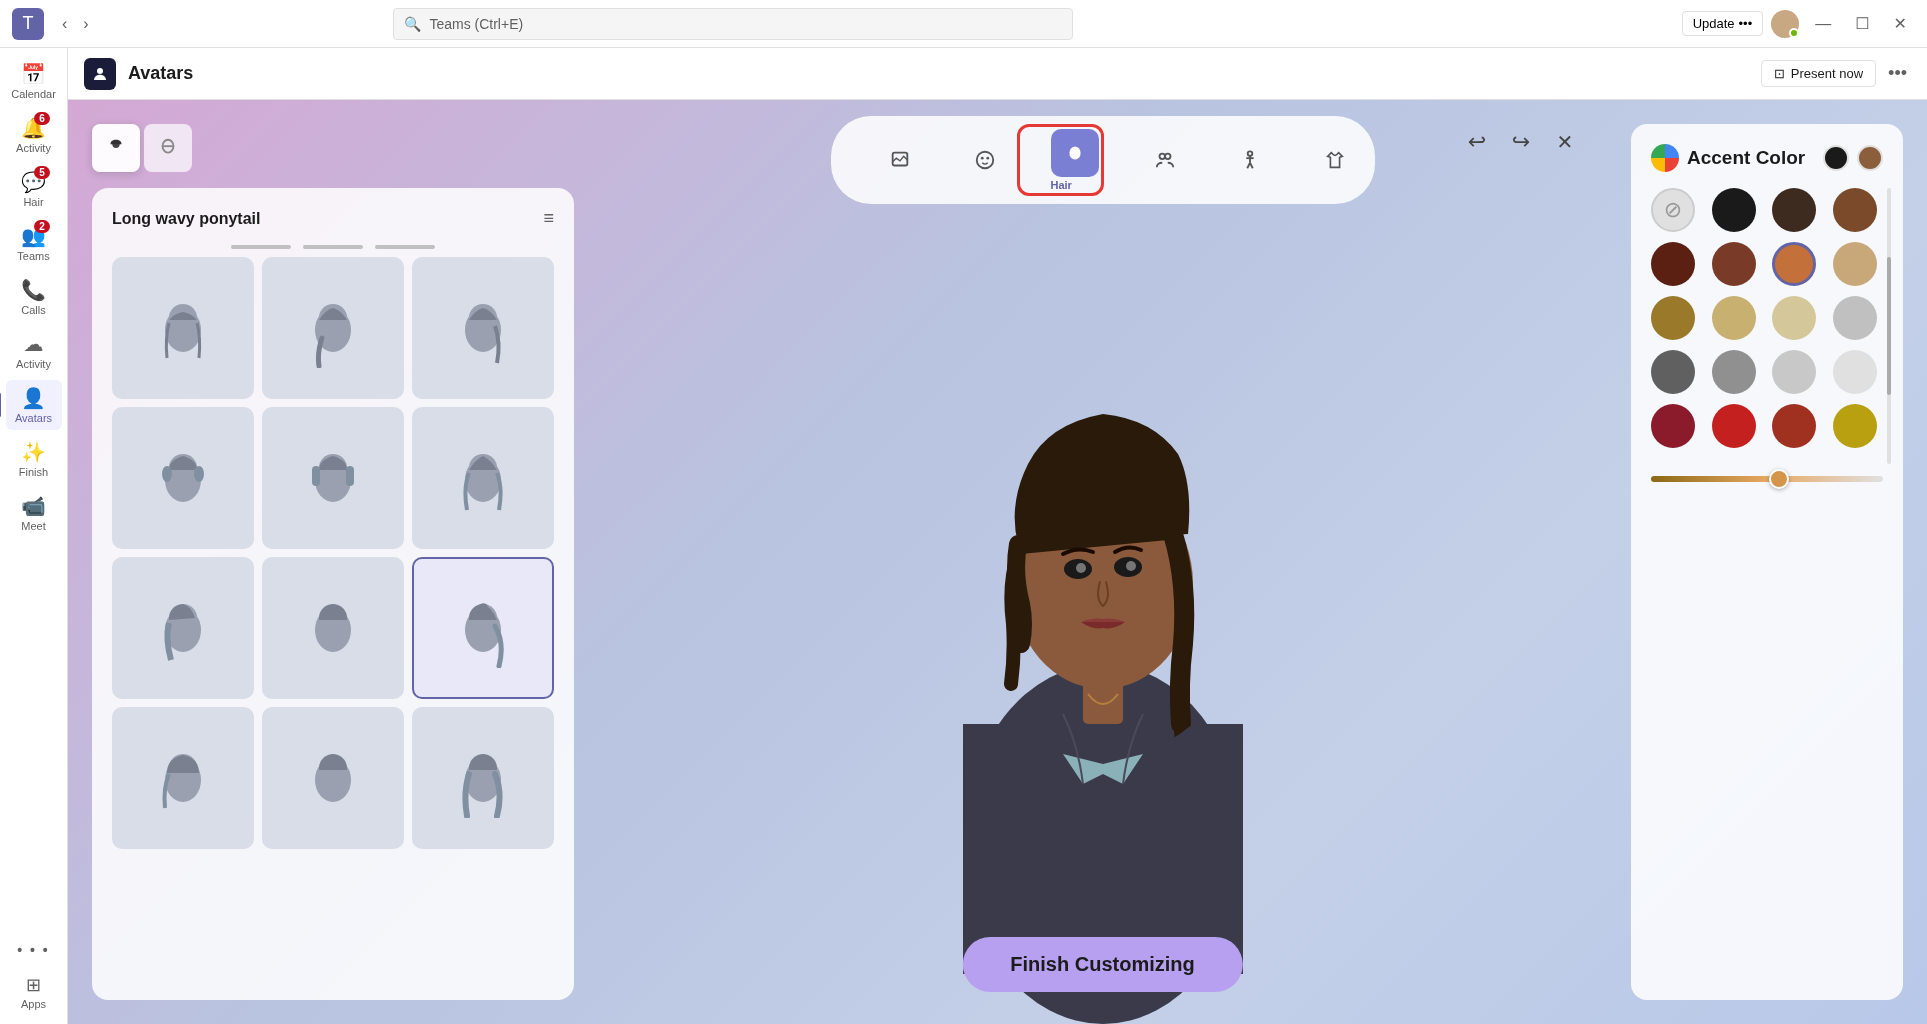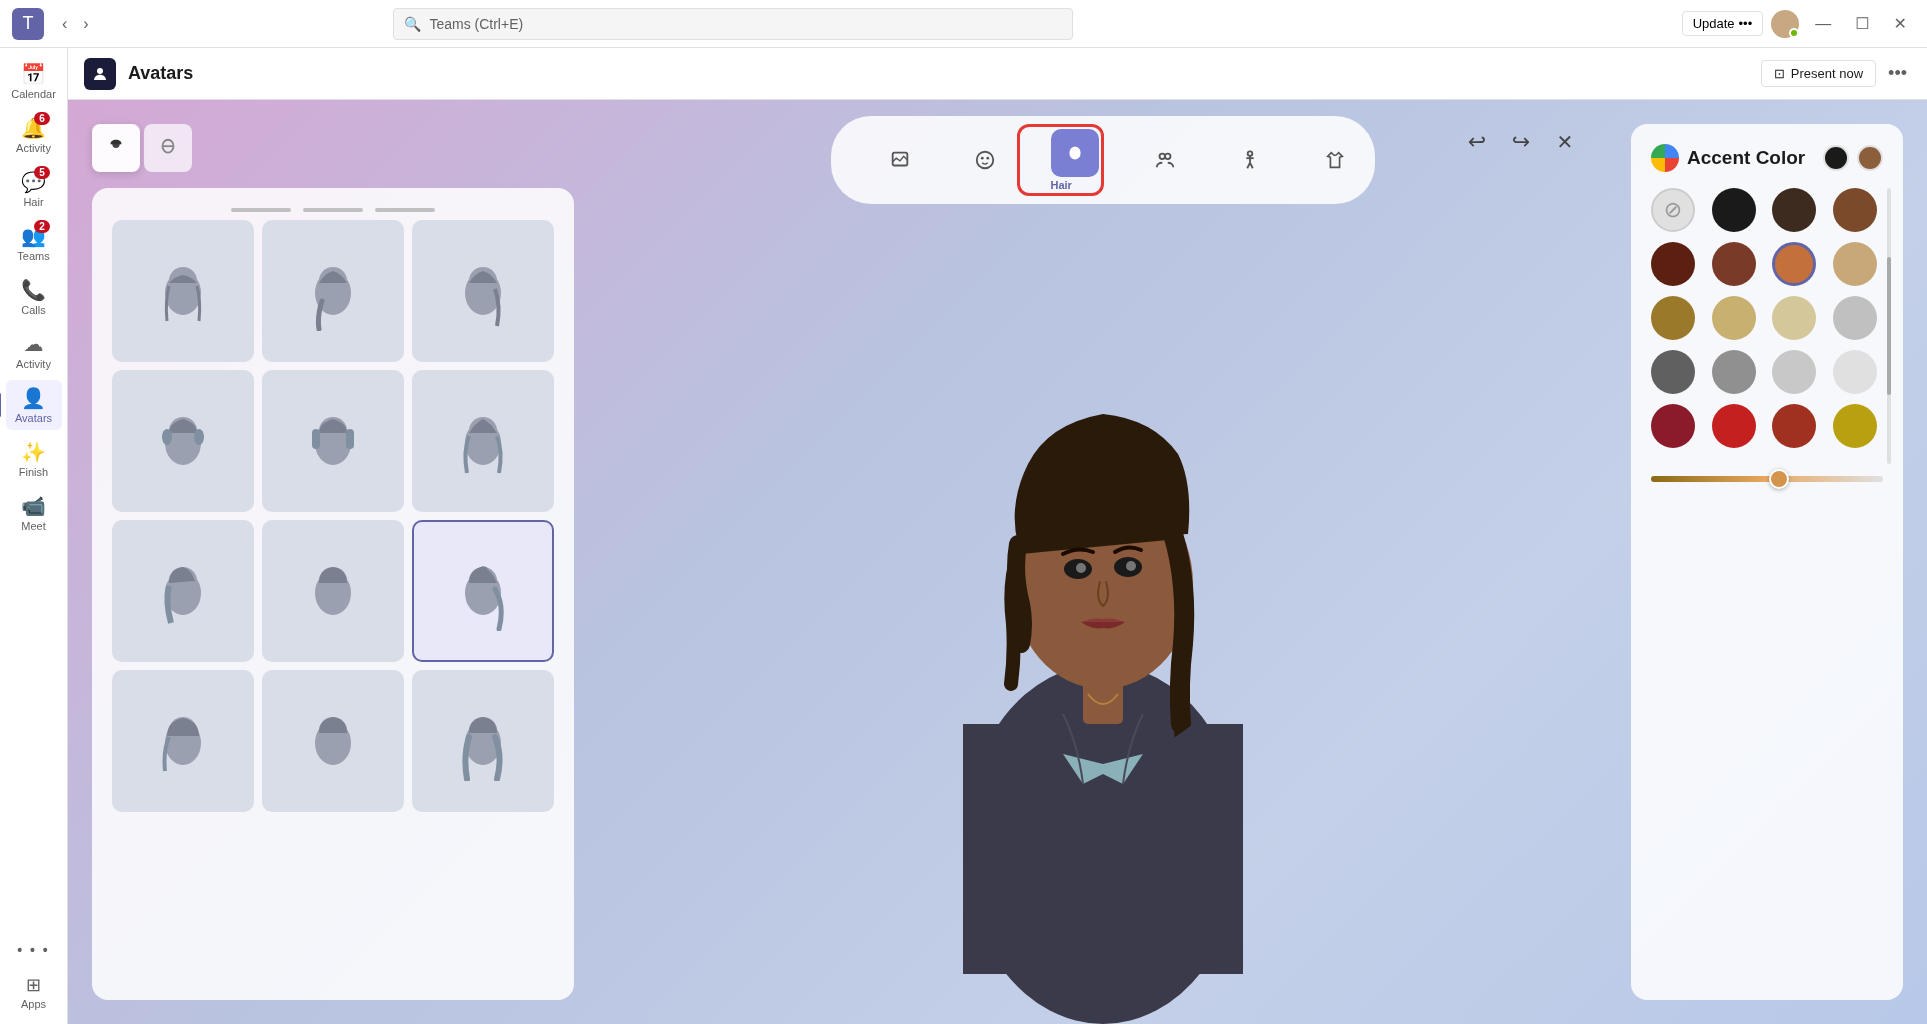--- a/index.html
+++ b/index.html
@@ -508,20 +508,24 @@
           </button>
           <button class="hair-tab">
             <svg width="22" height="22" viewBox="0 0 24 24" fill="#888">
               <ellipse cx="12" cy="10" rx="6" ry="7" fill="none" stroke="#888" stroke-width="2"></ellipse>
               <line x1="6" y1="10" x2="18" y2="10" stroke="#888" stroke-width="2"></line>
             </svg>
           </button>
         </div>
 
         <div class="hair-style-card">
+          <div class="hair-style-header">
+            <span class="hair-style-title">Long wavy ponytail</span>
+            <button class="filter-btn">≡</button>
+          </div>
 
           <div style="display:flex; gap:12px; justify-content:center; margin-bottom:8px;">
             <div style="width:60px; height:4px; background:#c0c0c0; border-radius:2px;"></div>
             <div style="width:60px; height:4px; background:#c0c0c0; border-radius:2px;"></div>
             <div style="width:60px; height:4px; background:#c0c0c0; border-radius:2px;"></div>
           </div>
           <div class="hair-scroll">
             <div class="hair-grid">
 
               <div class="hair-item">
@@ -738,20 +742,21 @@
 
             <path d="M200 530 L220 560 L240 550 L260 560 L280 530 L240 540 Z" fill="#8ab0b8"></path>
 
             <path d="M225 470 Q240 490 255 470" stroke="#b88040" stroke-width="2" fill="none"></path>
 
             <path d="M200 490 Q215 520 220 560" stroke="#4a4a5a" stroke-width="2" fill="none"></path>
             <path d="M280 490 Q265 520 260 560" stroke="#4a4a5a" stroke-width="2" fill="none"></path>
           </svg>
         </div>
 
+        <button class="finish-btn">Finish Customizing</button>
       </div>
 
       <div class="right-panel">
         <div class="color-card">
           <div class="color-header">
             <div class="google-colors-icon"></div>
             <span class="accent-label">Accent Color</span>
             <div class="accent-swatch" style="background:#1a1a1a;"></div>
             <div class="accent-swatch" style="background:#8b5e3c;"></div>
           </div>

